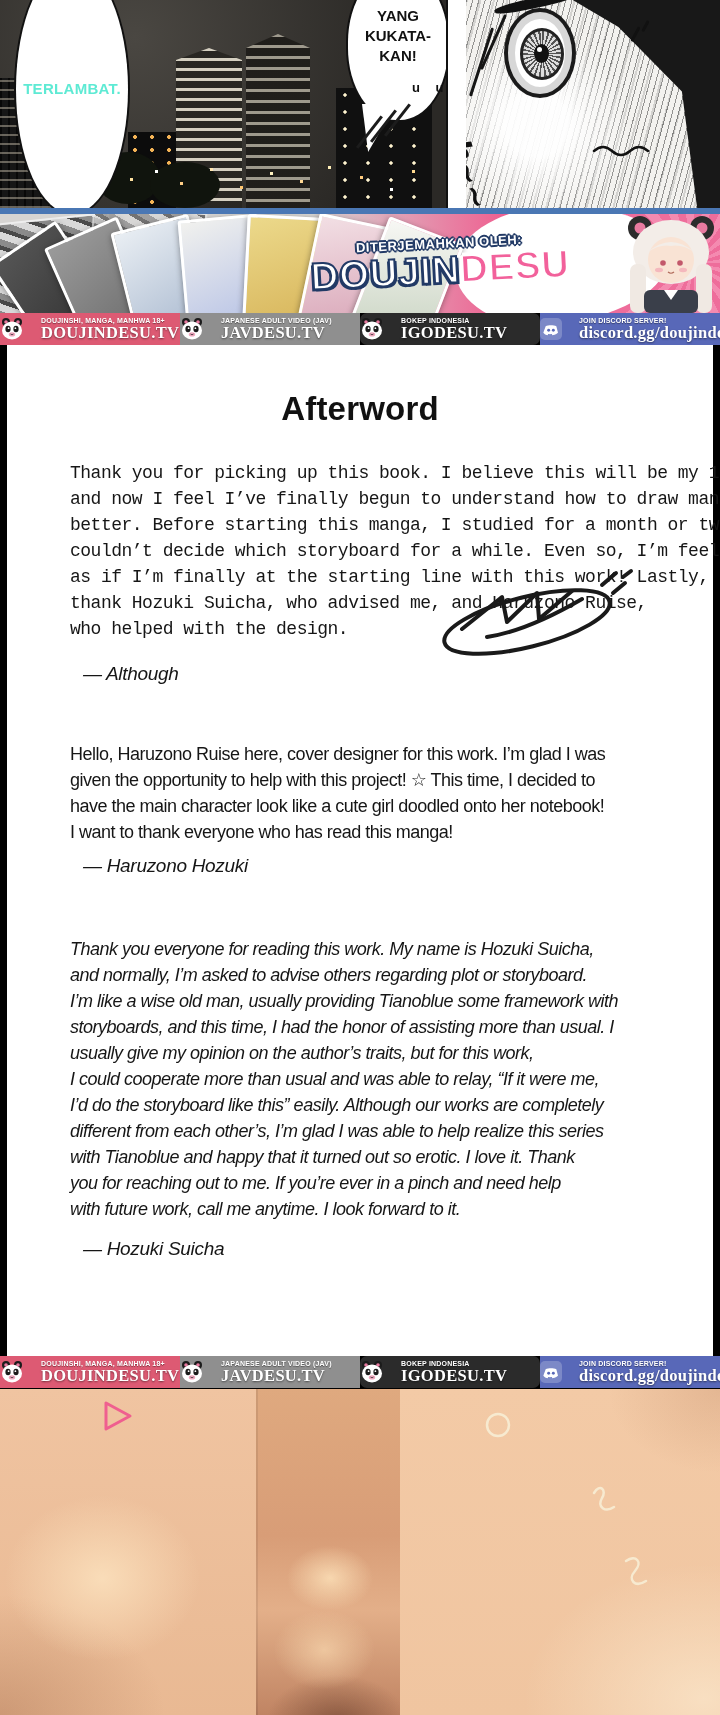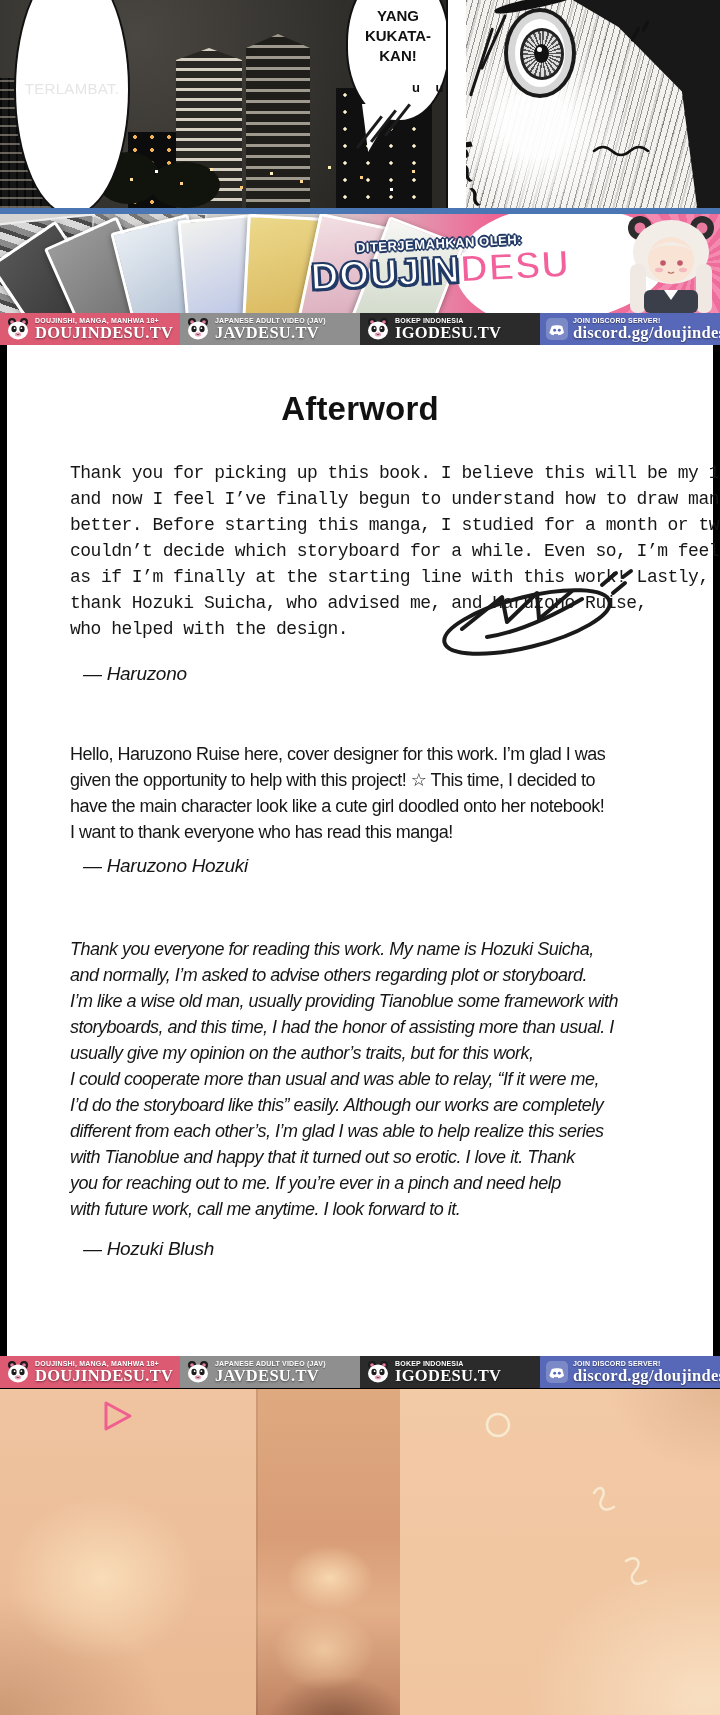--- a/index.html
+++ b/index.html
@@ -31,21 +31,21 @@
   .tr1{left:96px;top:152px;width:64px;height:52px;}
   .tr2{left:150px;top:162px;width:70px;height:46px;}
   .lights{left:60px;top:160px;width:3px;height:3px;background:#ffd27a;box-shadow:
     12px 6px 0 #ffd27a,30px 14px 0 #fff3c4,48px 4px 0 #ffb85c,70px 18px 0 #ffe2a0,
     95px 10px 0 #ffffff,120px 22px 0 #ffcf86,150px 8px 0 #ffe6b0,180px 26px 0 #ffc670,
     210px 12px 0 #fff1c0,240px 20px 0 #ffd894,268px 6px 0 #ffefb8,300px 16px 0 #ffcb7e,
     330px 28px 0 #ffffff,352px 10px 0 #ffd98e;}
   .bubbleL{left:16px;top:-36px;width:112px;height:250px;background:#fff;border-radius:50%;
            box-shadow:0 0 0 2px #111;}
   .bubbleL-text{left:20px;top:80px;width:104px;text-align:center;
-           font-size:15px;font-weight:400;color:#e5e5e5;letter-spacing:.3px;}
+           font-size:15px;font-weight:700;color:#5eead4;letter-spacing:.3px;}
   .bubbleR{left:348px;top:-30px;width:100px;height:150px;background:#fff;border-radius:48%;
            box-shadow:0 0 0 2px #111;}
   .bubbleR-tail{left:362px;top:104px;width:34px;height:48px;background:#fff;
            clip-path:polygon(0 0,100% 0,18% 100%);}
   .bubbleR-text{left:352px;top:6px;width:92px;text-align:center;font-size:15px;
            font-weight:800;color:#111;line-height:20px;white-space:pre-line;}
   .hatchline{width:2.5px;height:40px;background:#1c1c1c;transform:rotate(38deg);}
   .uu{left:412px;top:80px;font-size:13px;font-weight:800;color:#111;letter-spacing:6px;}
   .gutter{left:446px;top:0;width:18px;height:208px;background:#fff;
           border-left:2px solid #111;border-right:2px solid #111;}
@@ -93,24 +93,24 @@
      text-shadow:-2px 0 0 #223a66,2px 0 0 #223a66,0 -2px 0 #223a66,0 2px 0 #223a66,
                  -1px -1px 0 #223a66,1px 1px 0 #223a66,1px -1px 0 #223a66,-1px 1px 0 #223a66;}
   .logotext{font-size:38px;font-weight:900;line-height:1.05;letter-spacing:1px;}
   .logo1{color:#fff;-webkit-text-stroke:2px #223a66;
      text-shadow:2px 2px 0 #223a66,-2px 2px 0 #223a66;}
   .logo2{color:#f2619b;-webkit-text-stroke:1.5px #fff;
      text-shadow:-3px 0 0 #fff,3px 0 0 #fff,0 3px 0 #fff,0 -3px 0 #fff;}
 
   
   .barrow{left:0;width:720px;height:32px;display:flex;}
-  .bar{width:180px;height:32px;display:flex;align-items:center;gap:5px;
-     padding-left:6px;box-sizing:border-box;overflow:hidden;}
+  .bar{width:180px;height:32px;display:flex;align-items:center;gap:17px;
+     box-sizing:border-box;overflow:hidden;}
   .bar1{background:#dd5a73;} .bar2{background:#8f8f8f;}
-  .bar3{background:#2b2b2b;} .bar4{background:#5868b8;}
+  .bar3{background:#2b2b2b;border-radius:7px;} .bar4{background:#5868b8;}
   .bartxt{display:flex;flex-direction:column;justify-content:center;}
   .barsmall{font-size:7px;font-weight:800;color:#fff;letter-spacing:.2px;
      text-shadow:0 1px 1px rgba(0,0,0,.4);white-space:nowrap;}
   .barbig{font-family:"Liberation Serif",serif;font-size:16.5px;font-weight:700;
      color:#fff;letter-spacing:.3px;line-height:17px;
      text-shadow:0 1px 2px rgba(0,0,0,.5);white-space:nowrap;}
   .disc-ic{width:22px;height:22px;border-radius:5px;background:rgba(255,255,255,.22);
      display:flex;align-items:center;justify-content:center;flex:none;}
 
   
@@ -314,38 +314,38 @@
 thank Hozuki Suicha, who advised me, and Haruzono Ruise,
 who helped with the design.</div>
   <svg class="abs" style="left:420px;top:222px;" width="210" height="90" viewBox="0 0 210 90">
     <g fill="none" stroke="#1a1a1a" stroke-width="4" stroke-linecap="round" stroke-linejoin="round">
       <ellipse cx="100" cy="55" rx="85" ry="25" transform="rotate(-14 100 55)"></ellipse>
       <path d="M35 62 L75 30 L80 55 L110 26 L112 52 L145 24"></path>
       <path d="M60 70 Q100 64 155 32"></path>
       <path d="M175 18 l14 -12 M186 26 l12 -10 M196 10 l8 -6"></path>
     </g>
   </svg>
-  <div class="abs sig" style="top:318px;">— Haruzono</div>
+  <div class="abs sig" style="top:318px;">— Although</div>
   <div class="abs para" style="top:396px;">Hello, Haruzono Ruise here, cover designer for this work. I’m glad I was
 given the opportunity to help with this project! ☆ This time, I decided to
 have the main character look like a cute girl doodled onto her notebook!
 I want to thank everyone who has read this manga!</div>
   <div class="abs sig" style="top:510px;">— Haruzono Hozuki</div>
   <div class="abs para" style="top:591px;font-style:italic;">Thank you everyone for reading this work. My name is Hozuki Suicha,
 and normally, I’m asked to advise others regarding plot or storyboard.
 I’m like a wise old man, usually providing Tianoblue some framework with
 storyboards, and this time, I had the honor of assisting more than usual. I
 usually give my opinion on the author’s traits, but for this work,
 I could cooperate more than usual and was able to relay, “If it were me,
 I’d do the storyboard like this” easily. Although our works are completely
 different from each other’s, I’m glad I was able to help realize this series
 with Tianoblue and happy that it turned out so erotic. I love it. Thank
 you for reaching out to me. If you’re ever in a pinch and need help
 with future work, call me anytime. I look forward to it.</div>
-  <div class="abs sig" style="top:893px;">— Hozuki Blush</div>
+  <div class="abs sig" style="top:893px;">— Hozuki Suicha</div>
 </div>
 
 <div class="abs barrow" style="top:1356px;">
   <div class="bar bar1">
     <svg width="24" height="24" viewBox="0 0 24 24">
         <circle cx="6" cy="5" r="4" fill="#1b1b1b"></circle>
         <circle cx="18" cy="5" r="4" fill="#1b1b1b"></circle>
         <circle cx="6" cy="5" r="1.8" fill="#e87aa0"></circle>
         <circle cx="18" cy="5" r="1.8" fill="#e87aa0"></circle>
         <ellipse cx="12" cy="13.5" rx="10" ry="9" fill="#fff"></ellipse>

